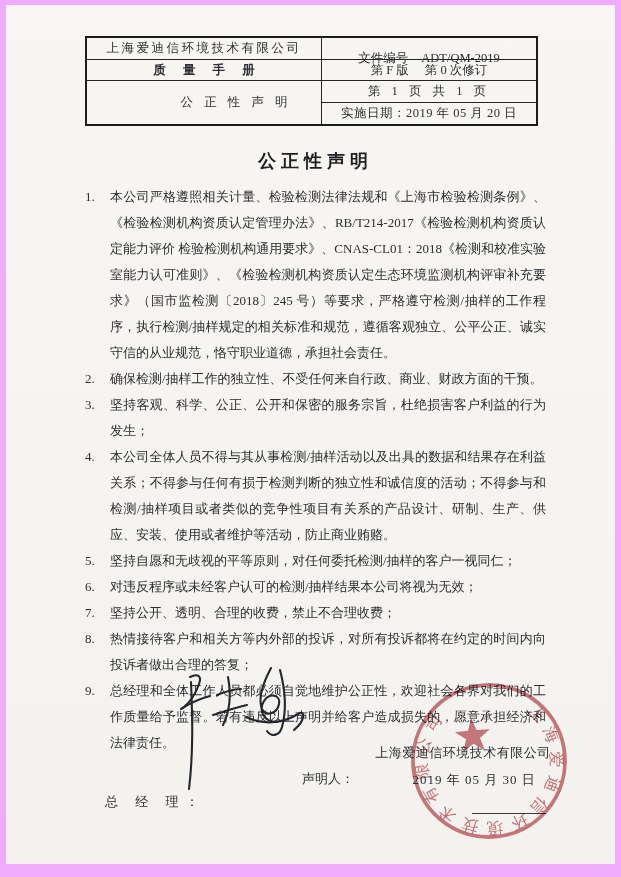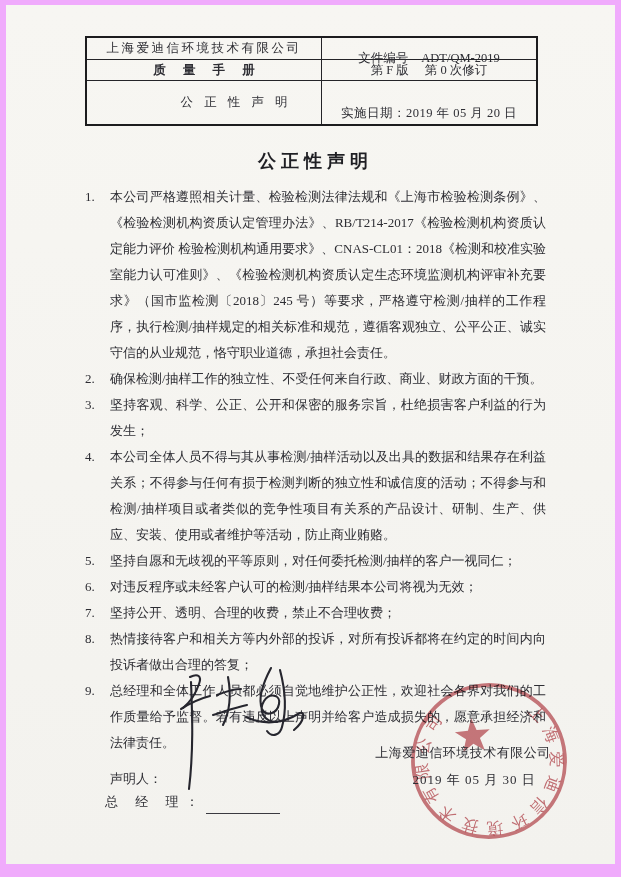--- a/index.html
+++ b/index.html
@@ -44,22 +44,22 @@
   }
   ol.statement-list{list-style:none;margin:0;padding:0;}
   ol.statement-list li{
     display:grid;grid-template-columns:25px 1fr;
     font-size:13px;line-height:26px;color:#2d2d33;
   }
   ol.statement-list .num{text-align:left;}
   ol.statement-list .txt{text-align:justify;text-justify:inter-character;}
   
   .sign-block{margin-top:12px;font-size:13px;color:#2d2d33;}
-  .declarer{line-height:22px;padding-left:25px;}
-  .gm-row{line-height:24px;padding-left:20px;display:flex;align-items:flex-end;}
+  .declarer{line-height:22px;padding-left:25px;text-align:center;}
+  .gm-row{line-height:24px;padding-left:20px;display:flex;align-items:flex-end;justify-content:space-between;}
   .gm-label{letter-spacing:7px;}
   .sig-underline{display:inline-block;width:74px;border-bottom:1.3px solid #3a3a40;height:17px;}
   
   .signature-svg{position:absolute;left:168px;top:660px;pointer-events:none;}
   .signature-svg path{fill:none;stroke:#26262e;stroke-width:2.1;stroke-linecap:round;stroke-linejoin:round;}
   
   .stamp-svg{position:absolute;left:397px;top:670px;mix-blend-mode:multiply;transform:rotate(-5deg);}
   
   .footer-sign{position:absolute;left:368px;top:740px;width:178px;text-align:center;font-size:13px;color:#2d2d33;}
   .footer-company{white-space:nowrap;letter-spacing:.5px;line-height:16px;}
@@ -76,20 +76,21 @@
       <div class="ht-cell ht-manual">质 量 手 册</div>
       <div class="ht-cell ht-title-value">公 正 性 声 明</div>
       <div class="ht-cell ht-doc">
         <span>文件编号</span>
         <span>ADT/QM-2019</span>
       </div>
       <div class="ht-cell ht-version">
         <span>第 F 版</span>
         <span>第 0 次修订</span>
       </div>
+      <div class="ht-cell ht-page">第 1 页  共 1 页</div>
       <div class="ht-cell ht-date">实施日期：2019 年 05 月 20 日</div>
     </div>
 
     <div class="content">
       <h1 class="doc-title">公正性声明</h1>
 
       <ol class="statement-list">
         <li>
           <span class="num">1.</span>
           <span class="txt">本公司严格遵照相关计量、检验检测法律法规和《上海市检验检测条例》、《检验检测机构资质认定管理办法》、RB/T214-2017《检验检测机构资质认定能力评价 检验检测机构通用要求》、CNAS-CL01：2018《检测和校准实验室能力认可准则》、《检验检测机构资质认定生态环境监测机构评审补充要求》（国市监检测〔2018〕245 号）等要求，严格遵守检测/抽样的工作程序，执行检测/抽样规定的相关标准和规范，遵循客观独立、公平公正、诚实守信的从业规范，恪守职业道德，承担社会责任。</span>

